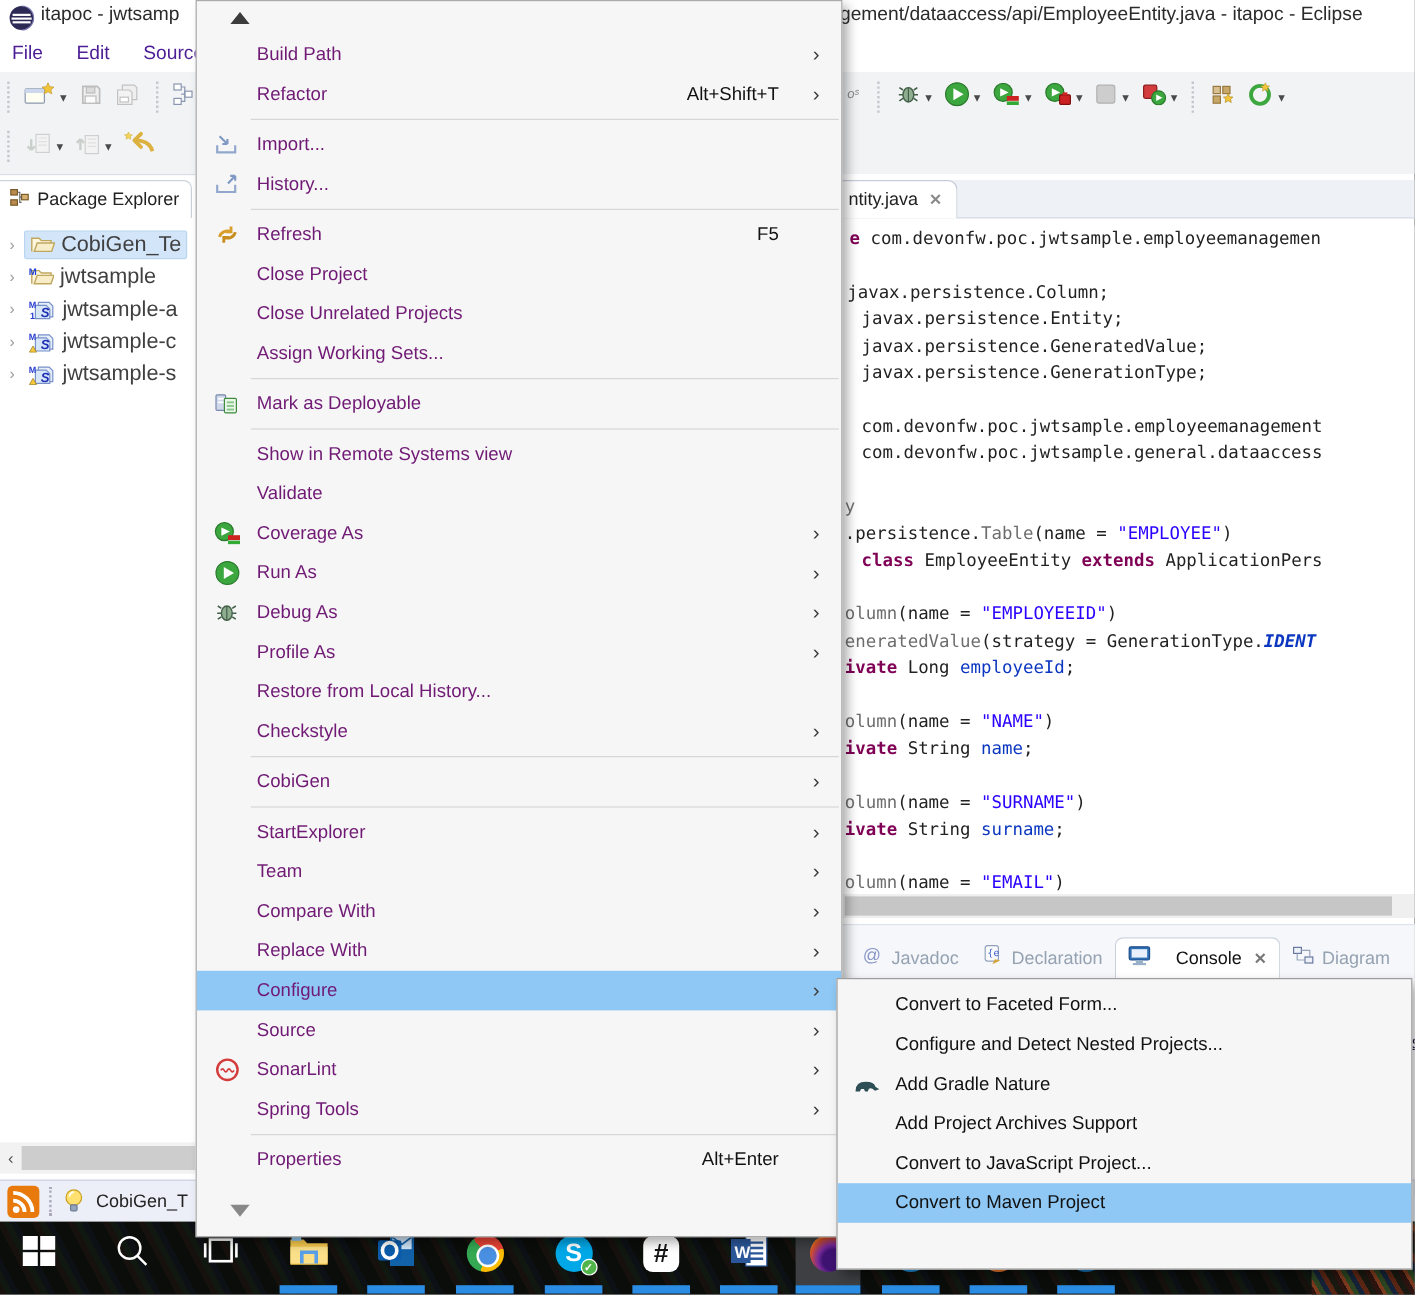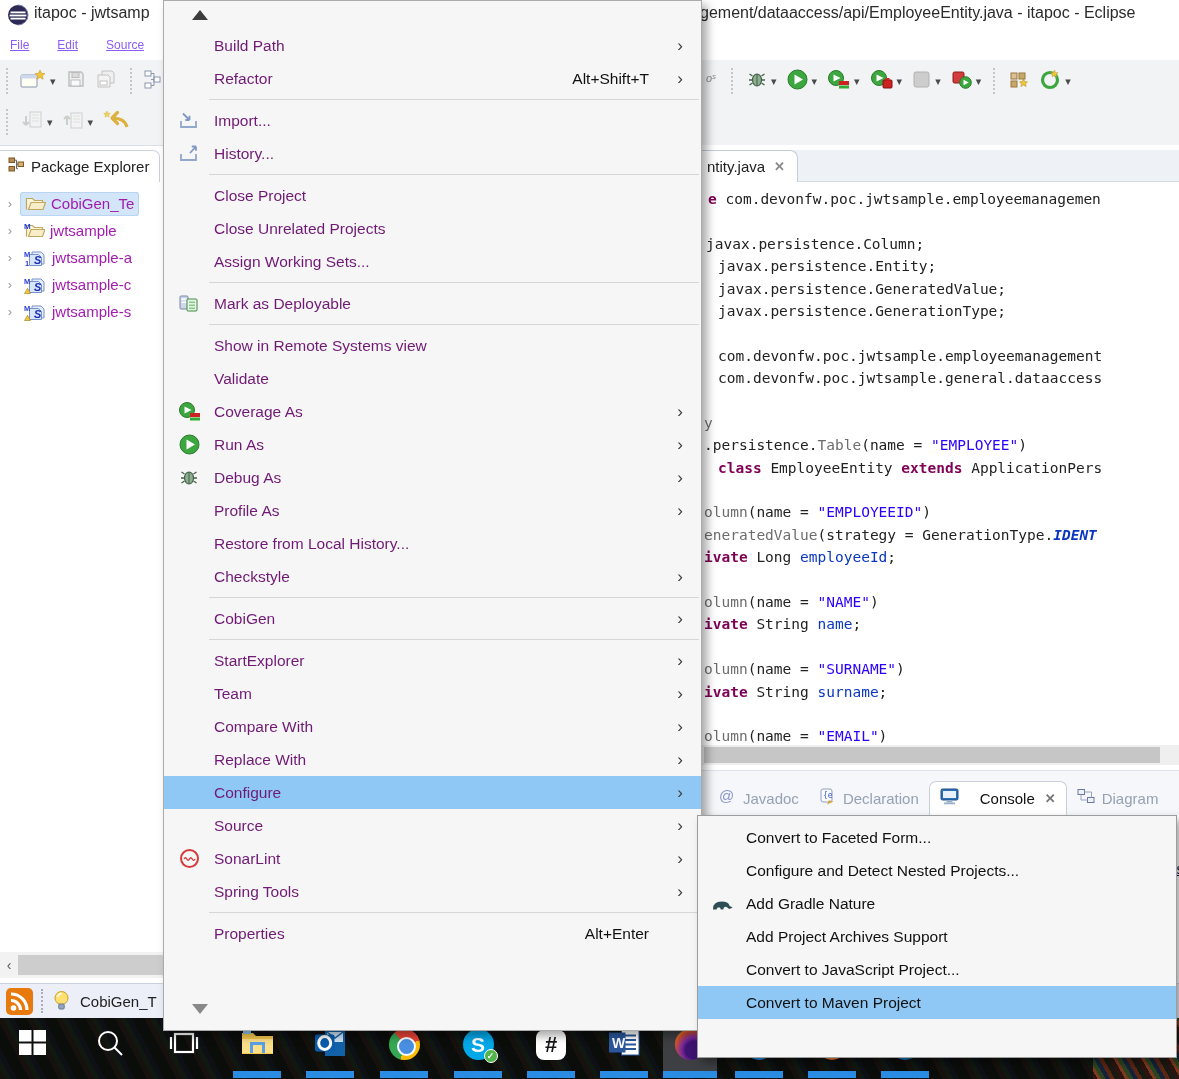--- a/index.html
+++ b/index.html
@@ -9,21 +9,21 @@
 
   
   .titlebar { position:absolute; left:0; top:0; width:1179px; height:30px; background:#fff; }
   .app-icon { position:absolute; left:7px; top:4px; width:22px; height:22px; }
   .title-left  { position:absolute; left:34px; top:4px; font-size:16px; color:#2b2b2b; white-space:nowrap; }
   .title-right { position:absolute; left:700px; top:4px; font-size:16px; color:#2b2b2b; white-space:nowrap; }
 
   
   .menubar { position:absolute; left:0; top:30px; width:1179px; height:30px; background:#fff;
              display:flex; align-items:center; padding-left:10px; }
-  .mb-item { font-size:12px; color:#8b5cf6; padding:3px 14px 3px 0; margin-right:14px;text-decoration:underline; }
+  .mb-item { font-size:16px; color:#4c1d95; padding:3px 14px 3px 0; margin-right:14px; }
 
   
   .toolbar { position:absolute; left:0; top:60px; width:1179px; height:85px; background:#f2f3f5; }
   .tb-row { position:absolute; display:flex; align-items:center; gap:6px; height:40px; }
   #tb-row1 { left:2px; top:1px; width:161px; overflow:hidden; }
   #tb-row2 { left:2px; top:42px; width:161px; overflow:hidden; }
   #tb-right { left:703px; top:1px; width:476px; overflow:hidden; }
   .tbtn { display:flex; align-items:center; padding:2px 2px; border-radius:3px; }
   .tb-dd { font-size:11px; color:#4a4a4a; margin-left:4px; }
   .tb-sep { width:4px; height:26px; border-left:2px dotted #c3c7cd; margin:0 4px; }
@@ -34,21 +34,21 @@
   .pkg-tab { position:absolute; left:0; top:4px; height:32px; display:flex; align-items:center;
              background:#fff; padding:0 10px 0 8px; border-top:1px solid #ccd2dc;
              border-right:1px solid #ccd2dc; border-radius:0 7px 0 0; white-space:nowrap; }
   .pkg-tab span.lbl { font-size:15px; color:#222; margin-left:6px; }
   .tree { position:absolute; left:0; top:44px; width:163px; }
   .tree-row { height:27px; display:flex; align-items:center; white-space:nowrap; }
   .tr-chev { width:20px; text-align:center; color:#9a9a9a; font-size:13px; flex:0 0 20px; }
   .tr-body { display:flex; align-items:center; height:24px; padding:0 4px; border-radius:2px; }
   .tree-row.sel .tr-body { background:#d3e5f8; border:1px solid #b9d5f0; }
   .tr-icon { margin-right:5px; display:flex; }
-  .tr-label { font-size:15px; color:#a21caf; }
+  .tr-label { font-size:18px; color:#404040; }
   .pkg-hscroll { position:absolute; left:0; top:806px; width:163px; height:26px; background:#f2f2f2;
                  display:flex; align-items:center; }
   .hs-arrow { width:18px; text-align:center; color:#555; font-size:14px; }
   .hs-thumb { height:20px; flex:1; background:#cdcdcd; margin-right:0; }
 
   
   .editor { position:absolute; left:702px; top:145px; width:477px; height:620px; overflow:hidden; }
   .ed-tabstrip { position:absolute; left:0; top:5px; width:477px; height:32px; background:#eef1f6;
                  border-bottom:1px solid #d4dae4; }
   .ed-tab { position:absolute; left:-8px; top:0; height:32px; display:flex; align-items:center;
@@ -605,20 +605,32 @@
           <span class="mi-icon">
             <svg width="20" height="17">
               <path d="M2 9v6h15V9" fill="none" stroke="#92a7cc" stroke-width="1.8"></path>
               <path d="M11 8l6-6.5m0 0h-4.2M17 1.5v4.2" stroke="#8098c4" stroke-width="1.8" fill="none"></path>
             </svg>
           </span>
           <span class="mi-label">History...</span>
         </div>
         <div class="menu-sep"></div>
         <div class="menu-item">
+          <span class="mi-icon">
+            <svg width="21" height="19">
+              <path d="M4 11.5a6.5 5.5 0 0 1 9.5-4.3" fill="none" stroke="#d99f2b" stroke-width="2.4"></path>
+              <path d="M13.5 2.8v4.4h-4.2" fill="none" stroke="#d99f2b" stroke-width="2.4"></path>
+              <path d="M17 7.5a6.5 5.5 0 0 1-9.5 4.3" fill="none" stroke="#c78e1e" stroke-width="2.4"></path>
+              <path d="M7.5 16.2v-4.4h4.2" fill="none" stroke="#c78e1e" stroke-width="2.4"></path>
+            </svg>
+          </span>
+          <span class="mi-label">Refresh</span>
+          <span class="mi-accel">F5</span>
+        </div>
+        <div class="menu-item">
           <span class="mi-icon"></span>
           <span class="mi-label">Close Project</span>
         </div>
         <div class="menu-item">
           <span class="mi-icon"></span>
           <span class="mi-label">Close Unrelated Projects</span>
         </div>
         <div class="menu-item">
           <span class="mi-icon"></span>
           <span class="mi-label">Assign Working Sets...</span>

